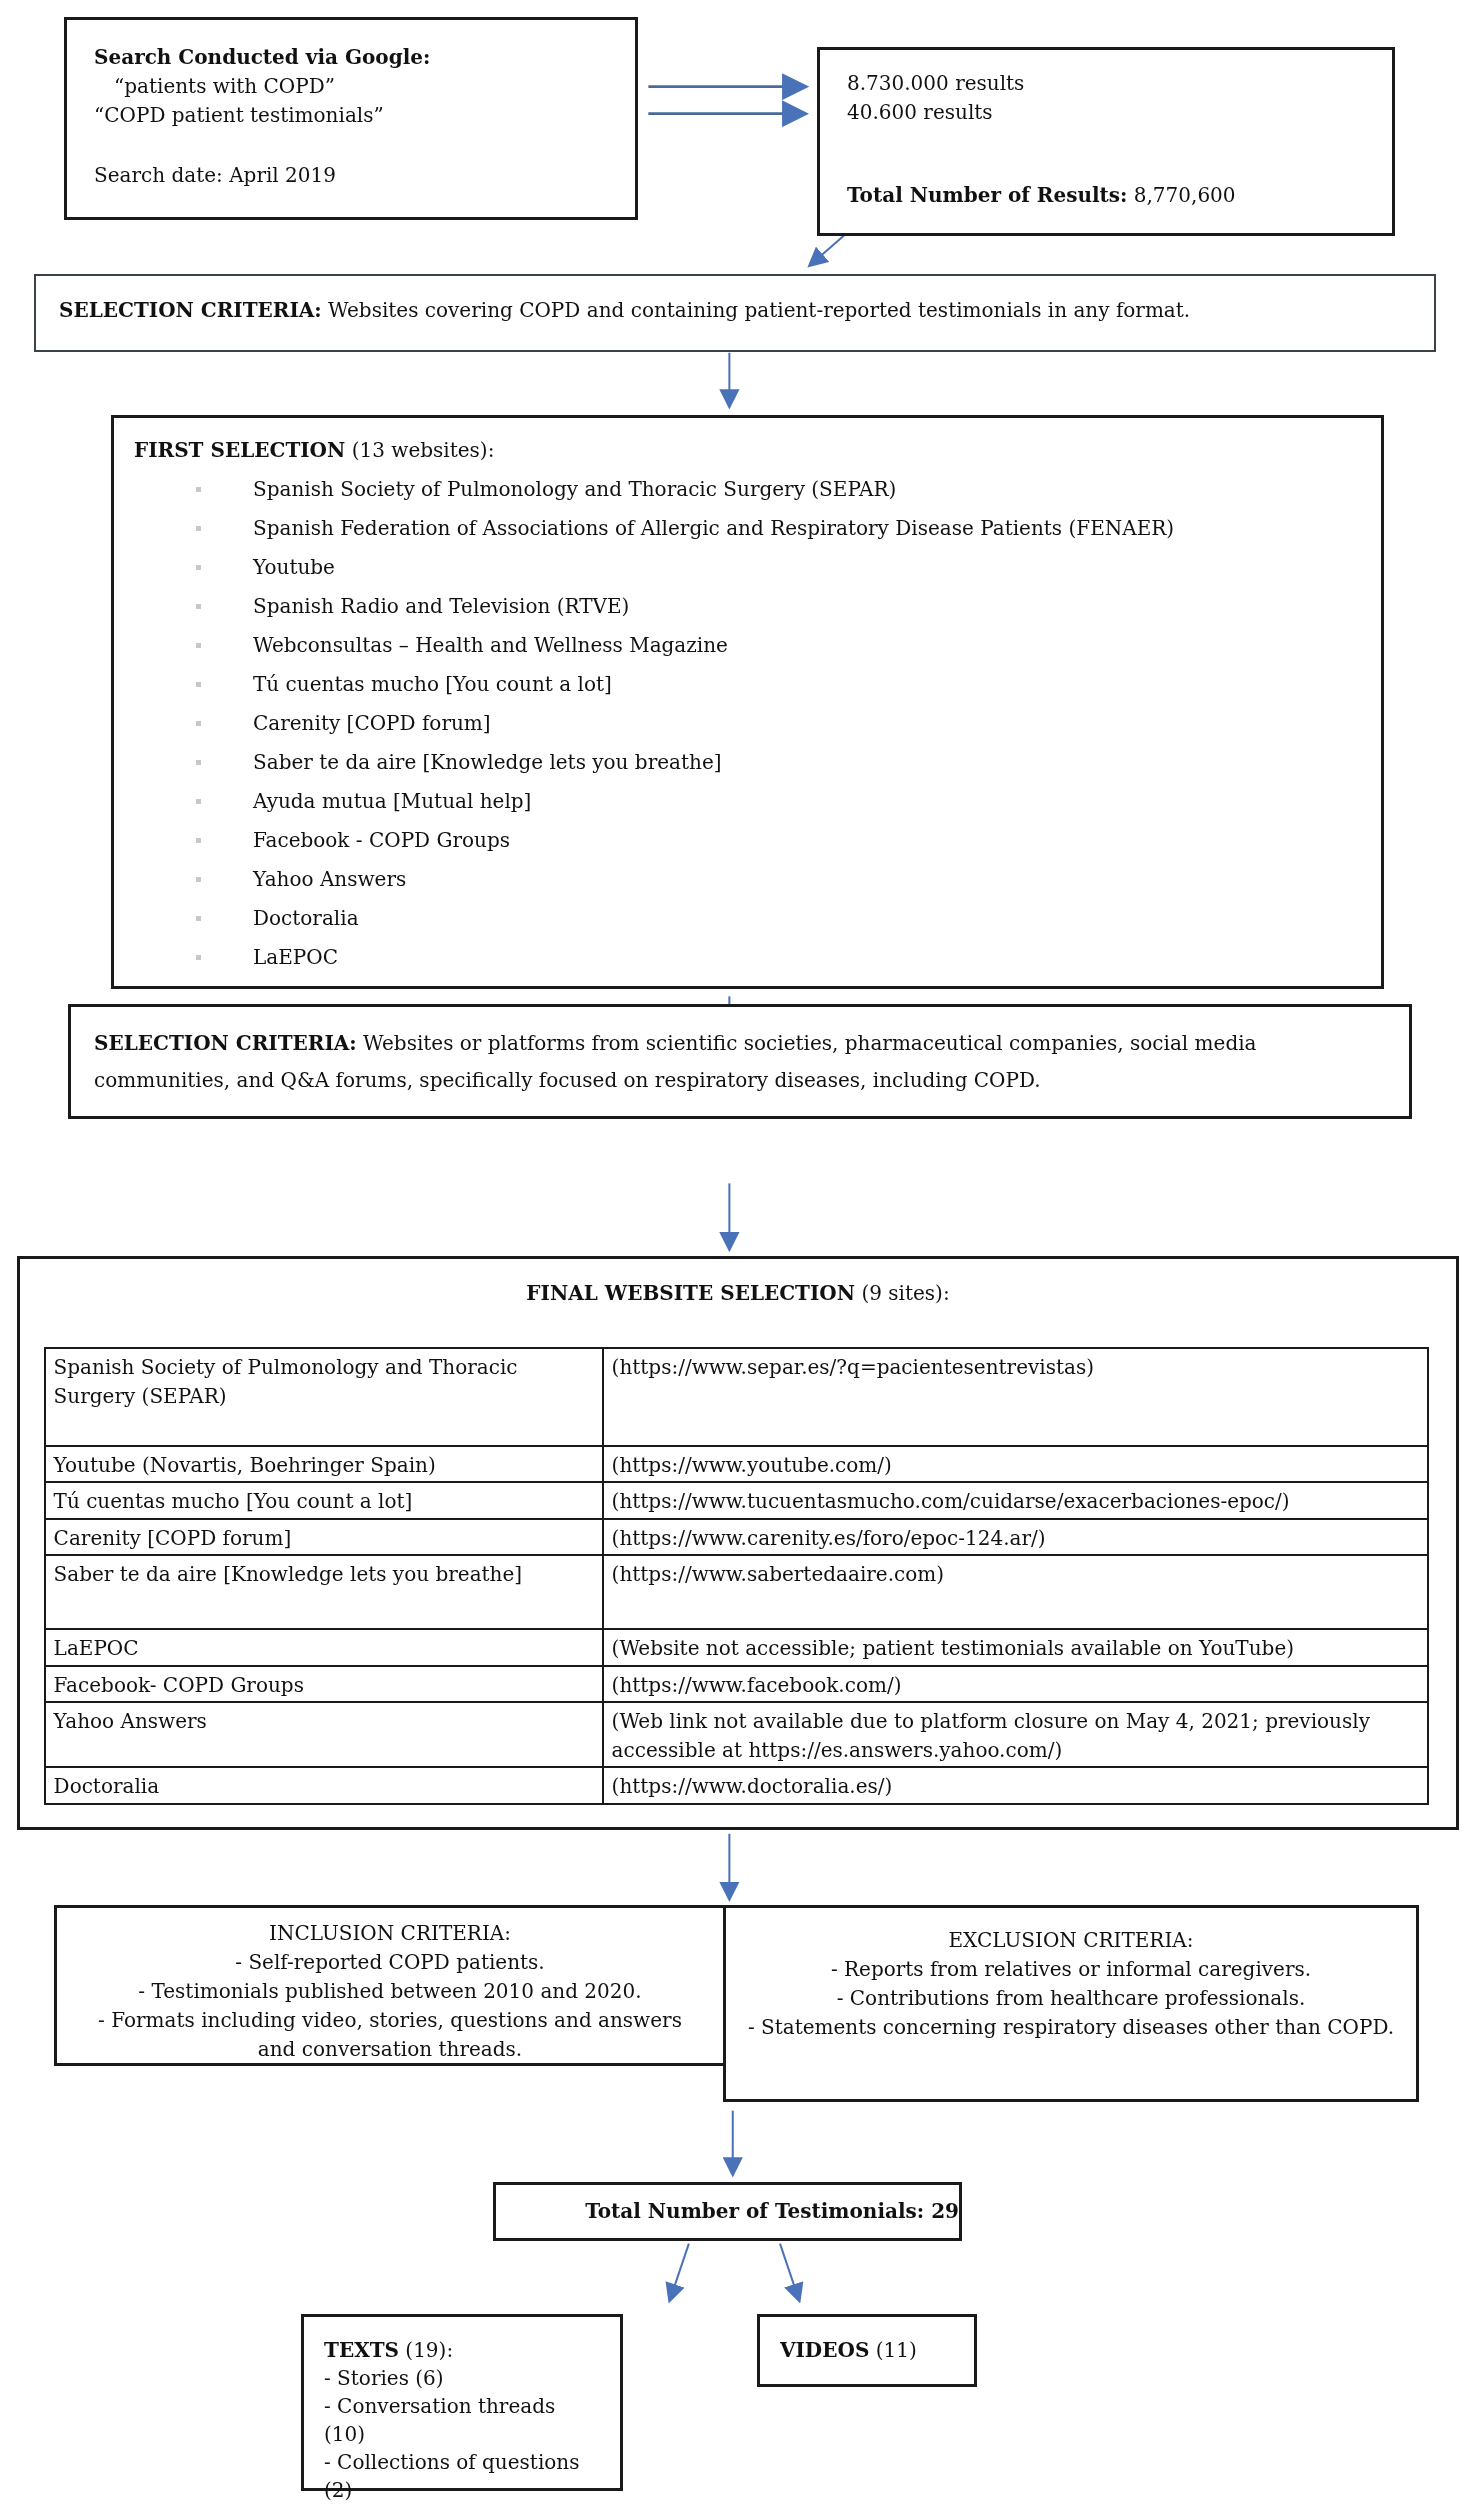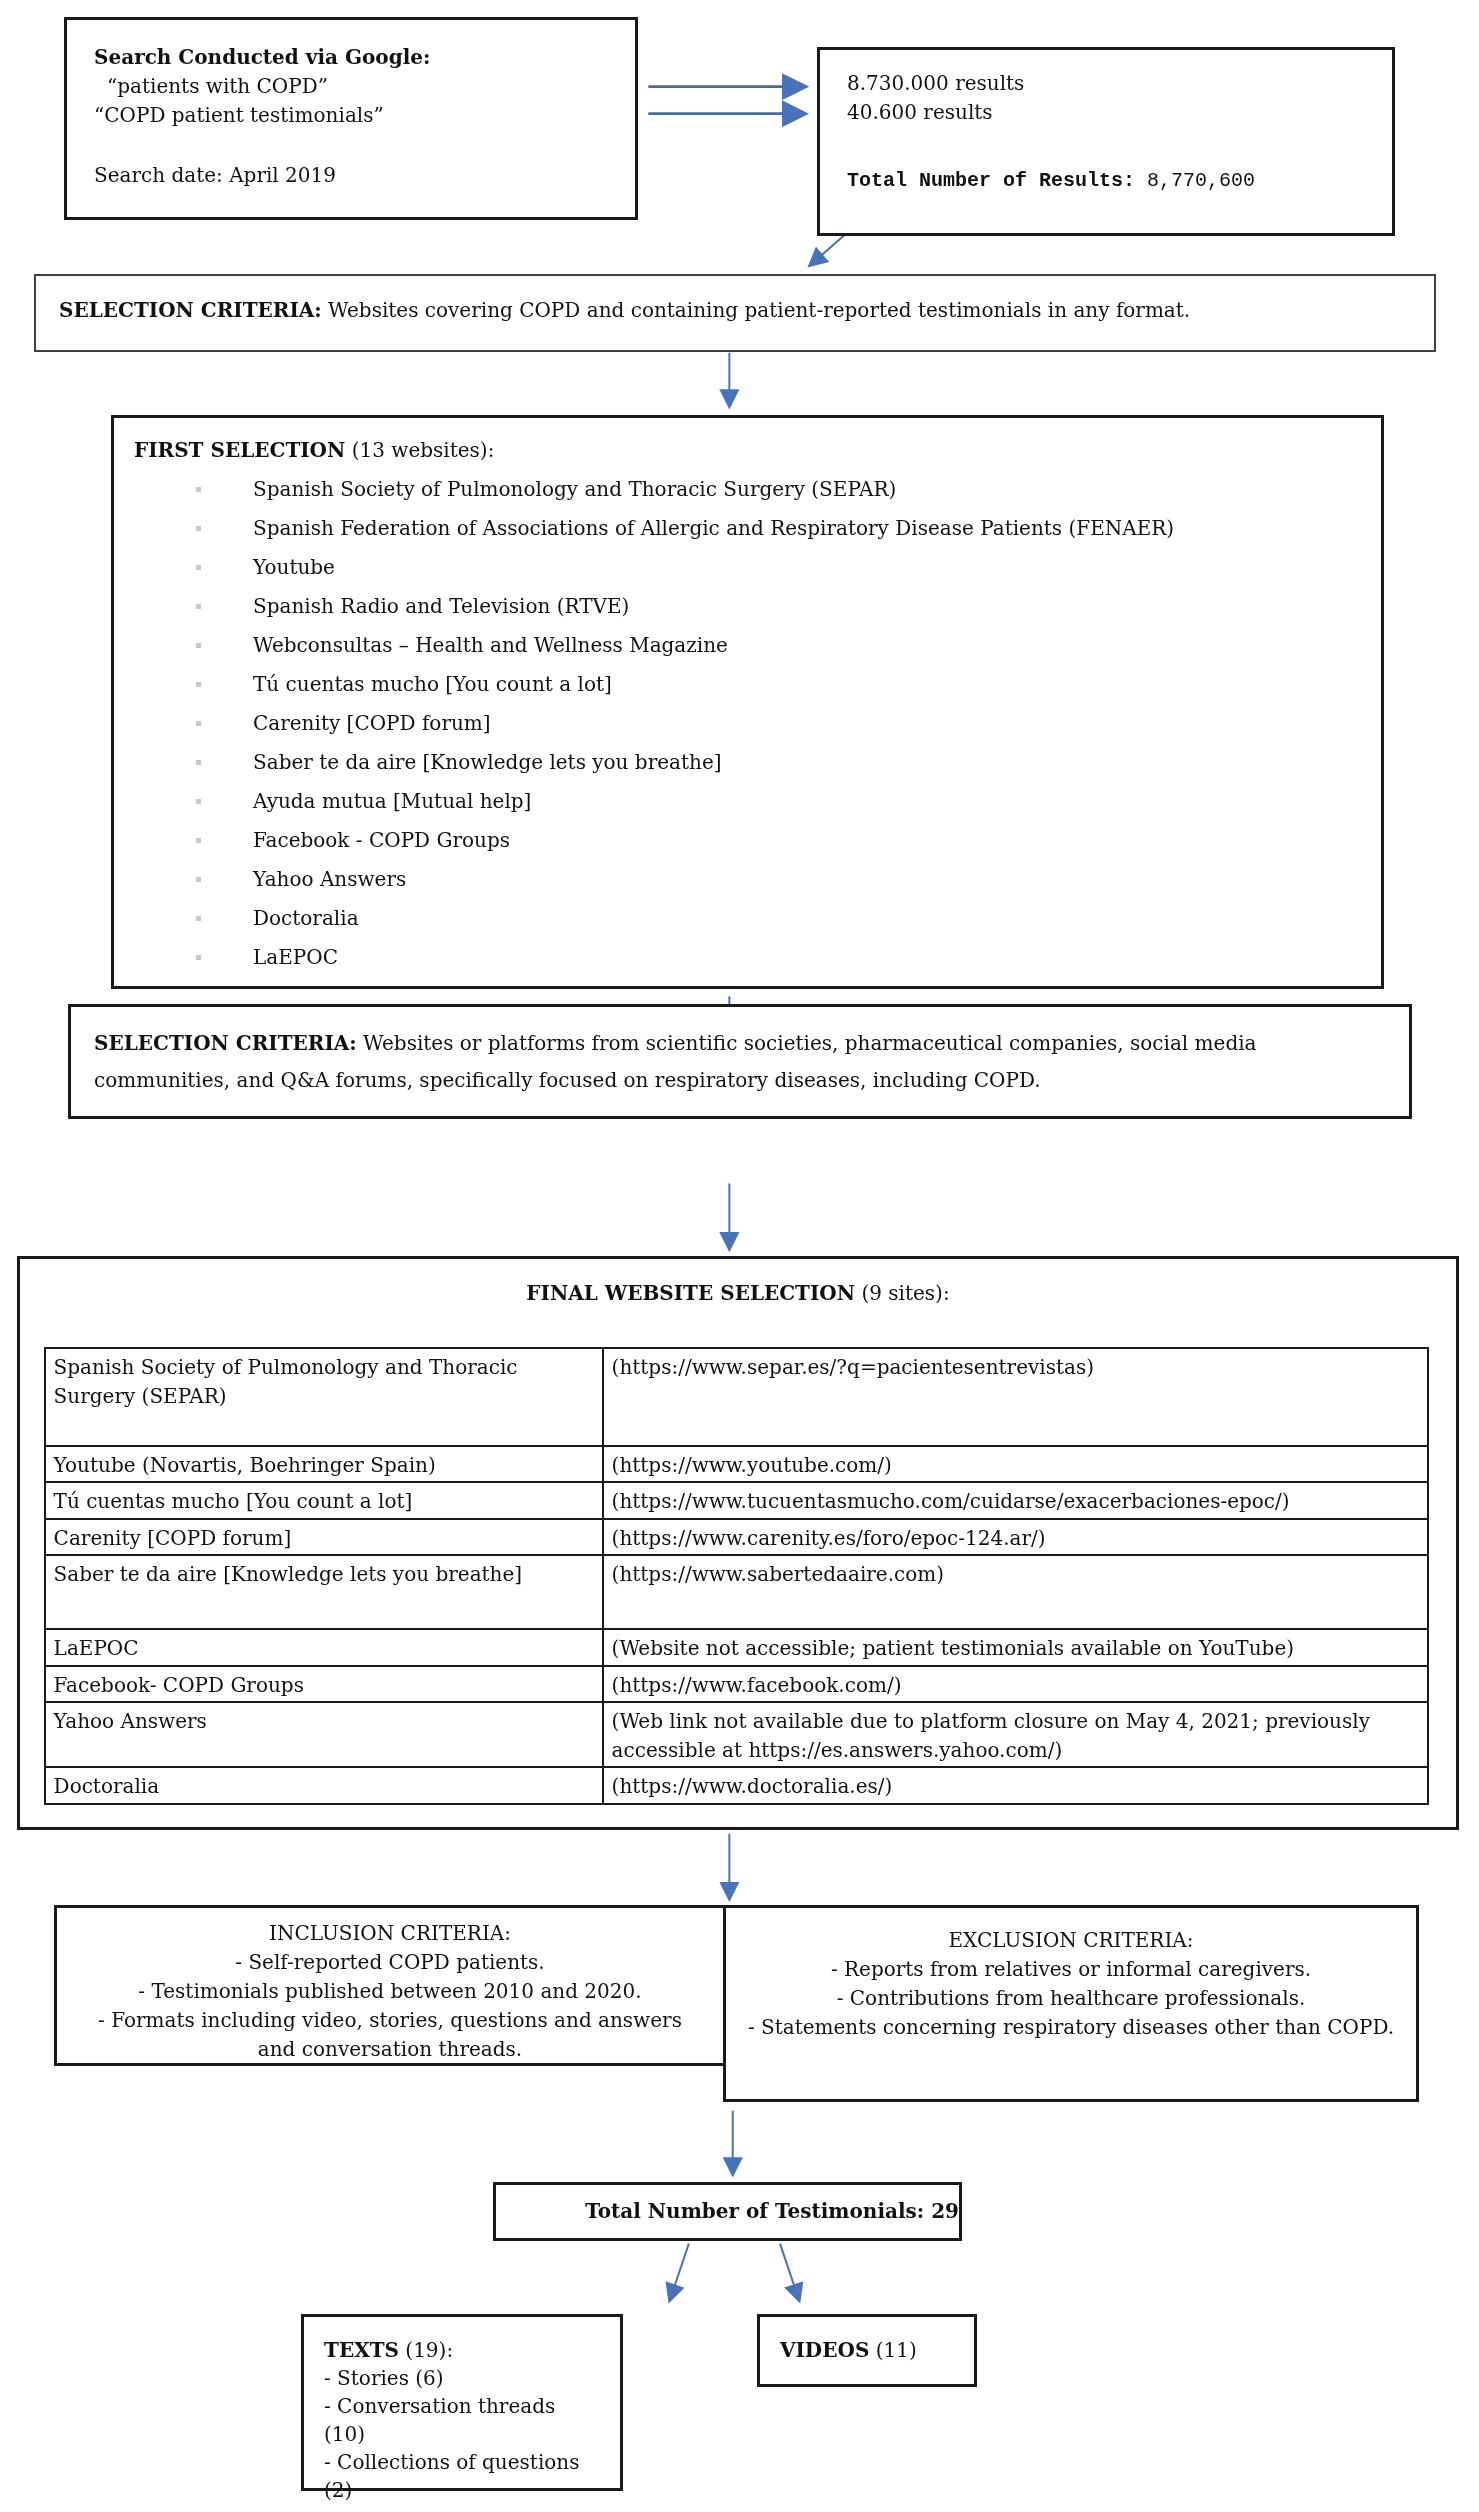--- a/index.html
+++ b/index.html
@@ -7,25 +7,25 @@
          font-family: "DejaVu Serif", "Liberation Serif", serif; color: #111; }
   .box { position: absolute; box-sizing: border-box; border: 3.4px solid #1a1a1a; background: #fff; }
   .box.thin { border-width: 2.7px; border-color: #3c4348; }
   .txt { font-size: 20px; line-height: 1.45; }
   .b { font-weight: bold; }
   .center { text-align: center; }
   svg.arrows { position: absolute; left: 0; top: 0; width: 1479px; height: 2512px; pointer-events: none; }
 
   
   #search { left: 64px; top: 17px; width: 574px; height: 203px; padding: 23px 27px; }
-  #search .q { margin-left: 13px; }
+  #search .q { margin-left: 20px; }
   #search .date { position: absolute; left: 27px; bottom: 27px; }
   
   #results { left: 817px; top: 47px; width: 578px; height: 189px; padding: 19px 27px; }
-  #results .total { position: absolute; left: 27px; bottom: 38px; font-family: Liberation Mono, monospace; }
+  #results .total { position: absolute; left: 27px; bottom: 23px; }
   
   #crit1 { left: 34px; top: 274px; width: 1402px; height: 78px; padding: 20px 23px; }
   
   #first { left: 111px; top: 415px; width: 1273px; height: 574px; padding: 17.6px 20px; }
   #first ul { list-style: none; margin: 5.4px 0 0 0; padding: 0; }
   #first li { position: relative; padding-left: 119px; height: 39px; line-height: 39px; font-size: 20px; }
   #first li .bullet { position: absolute; left: 62px; top: 17px; width: 4.7px; height: 4.7px; background: #c8c8c8; }
   
   #crit2 { left: 68px; top: 1004px; width: 1344px; height: 115px; padding: 17.6px 23px; line-height: 1.85; }
   

